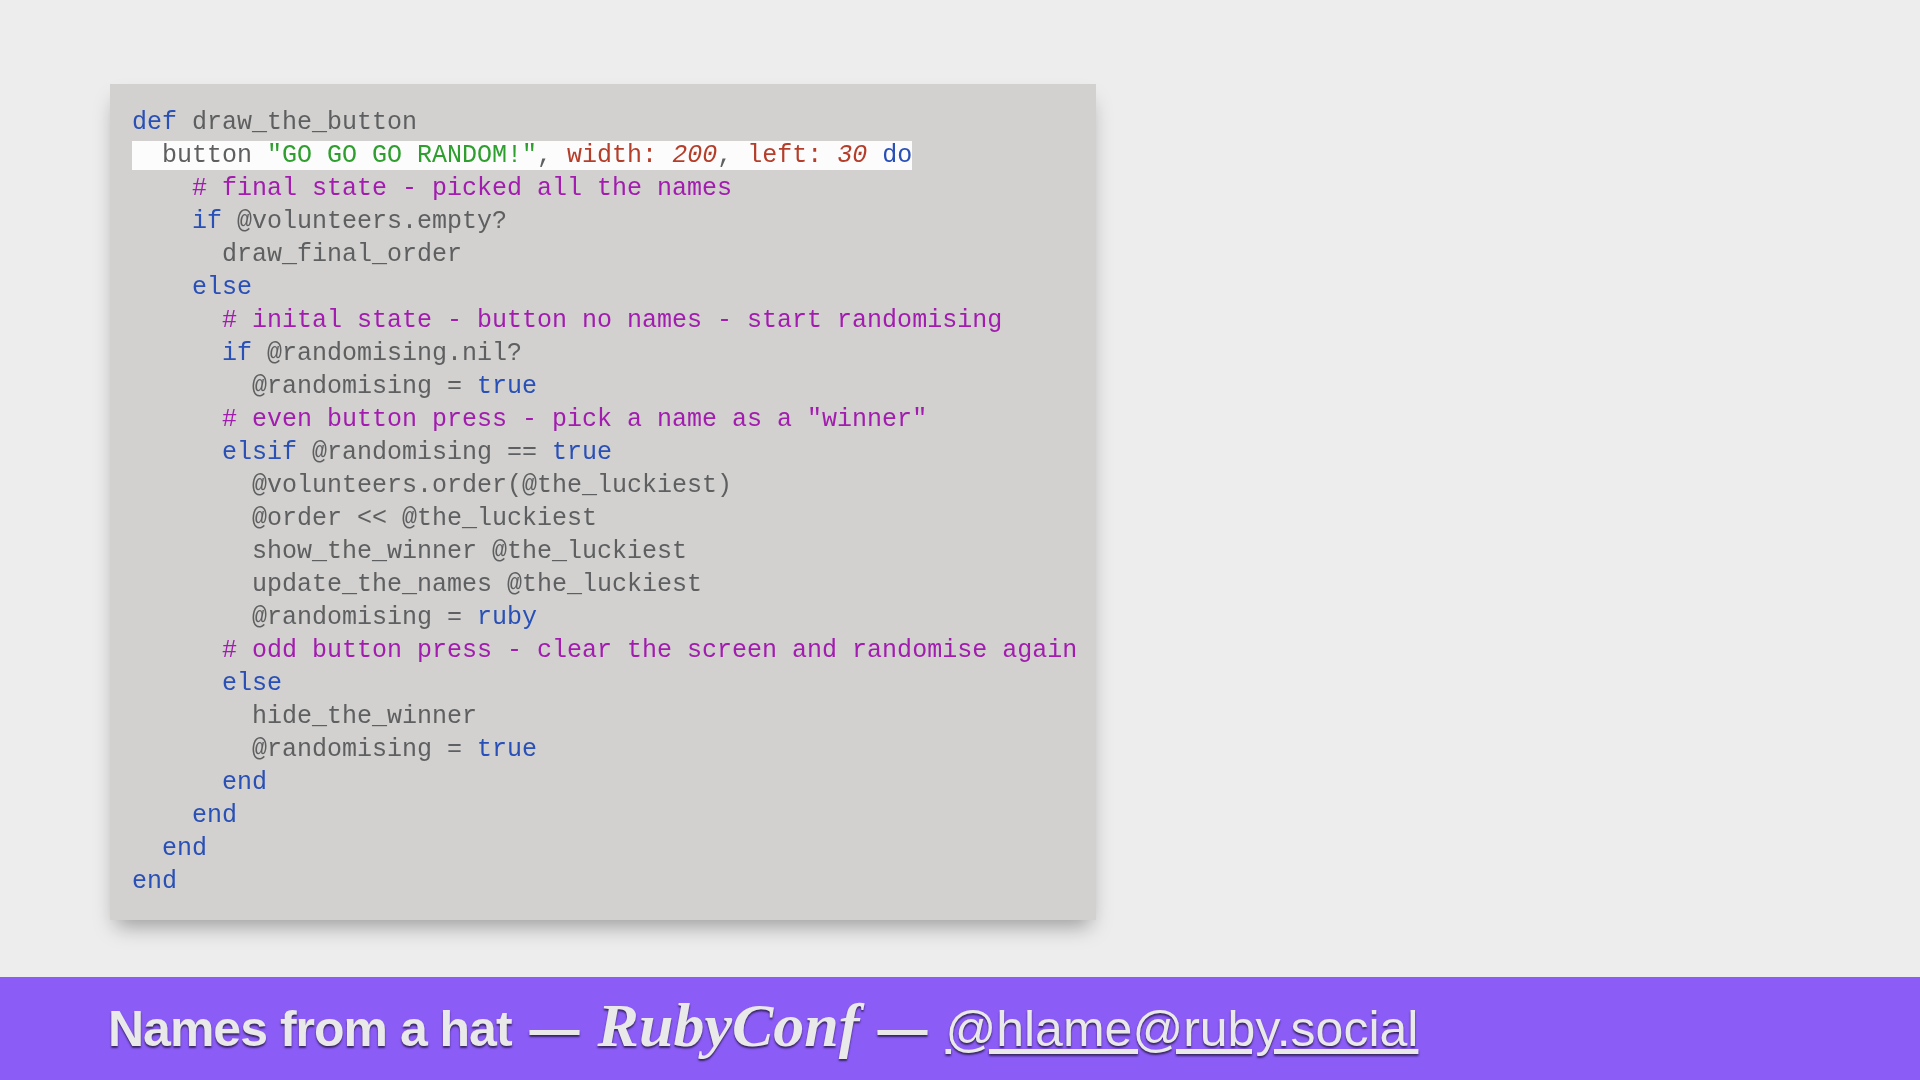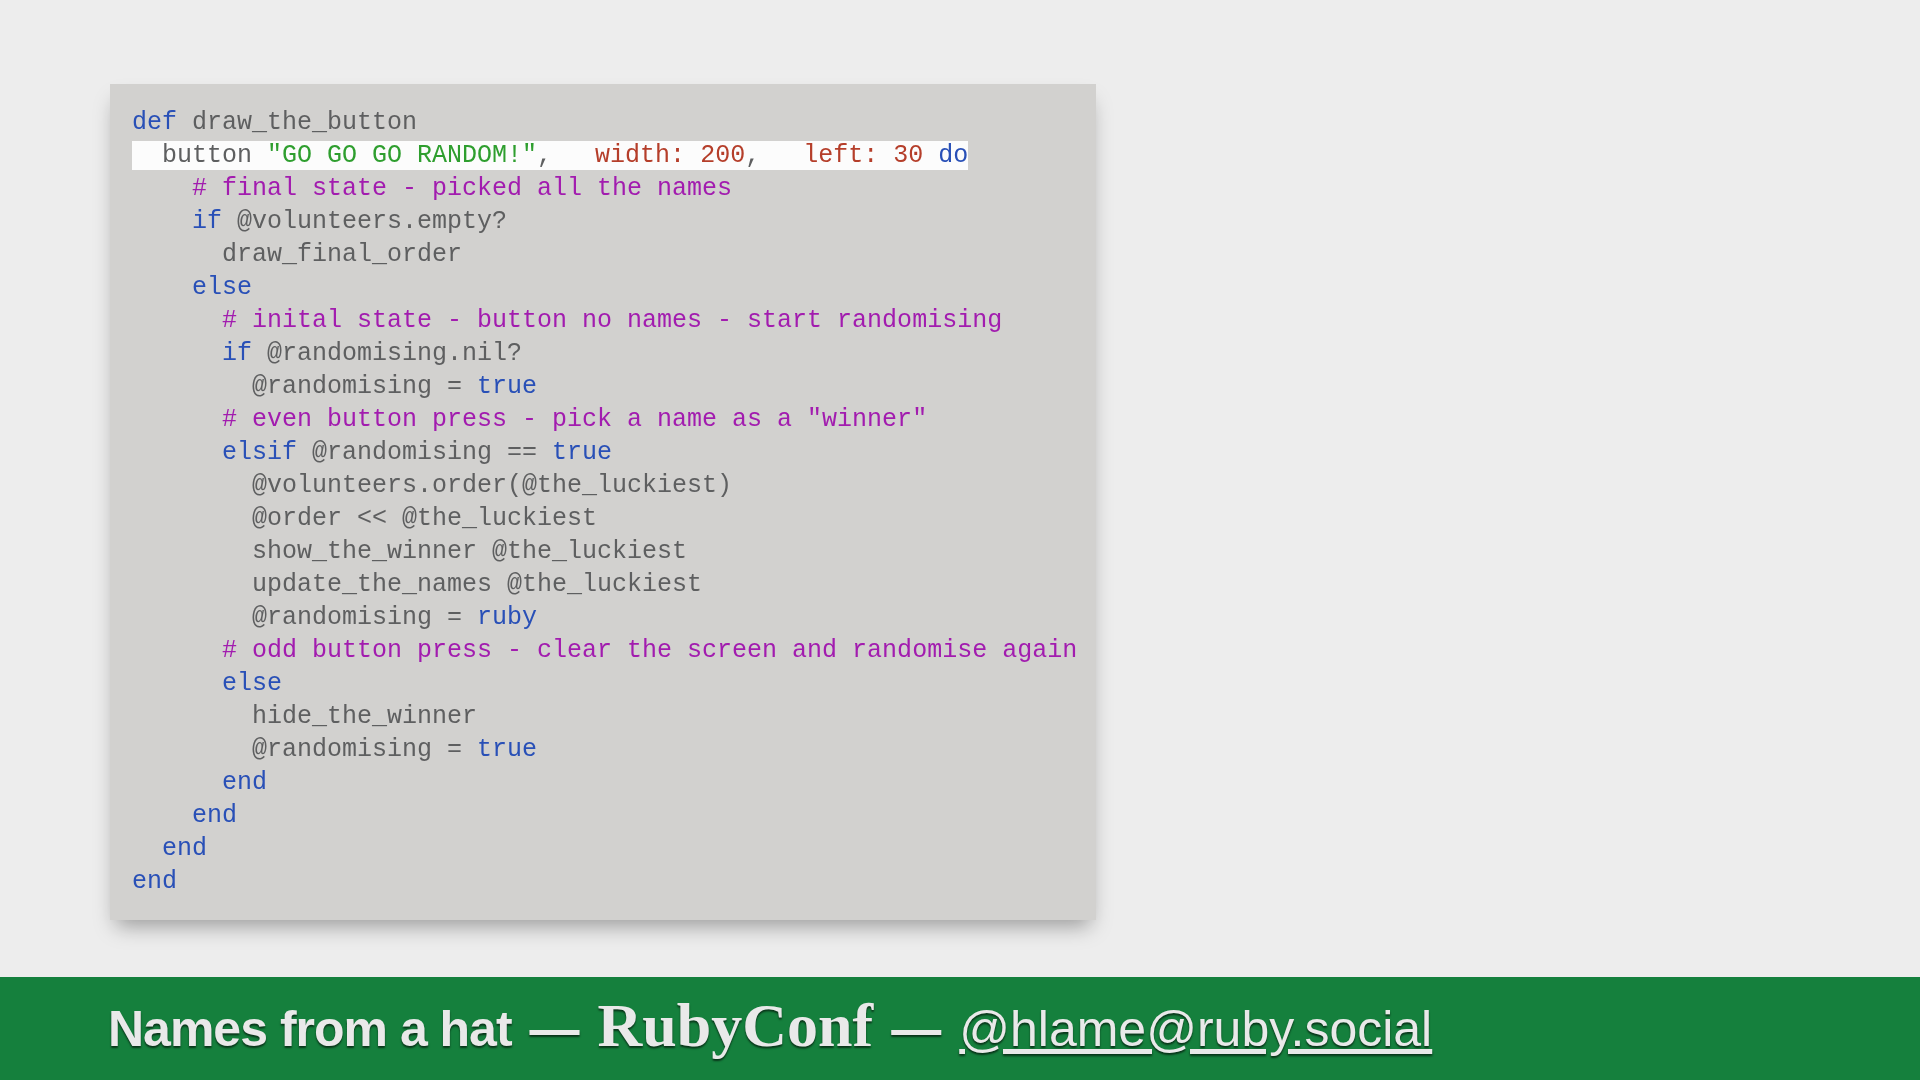--- a/index.html
+++ b/index.html
@@ -24,37 +24,37 @@
     pre {
       font-family: Menlo, Monaco, Consolas, "Courier New", monospace;
       font-size: 25px;
       line-height: 33px;
       white-space: pre;
       color: #5e5f60;
     }
 
     .kw     { color: #2950b7; text-align: center; }    
     .str    { color: #2e9e2e; }    
-    .sym    { color: #b53e2a; margin-left: 28px; }    
-    .num    { color: #b53e2a; }    
+    .sym    { color: #b53e2a; }    
+    .num    { color: #b53e2a; font-style: italic; }    
     .comment{ color: #a21caf; }    
     .punc   { color: #5e5f60; }
 
     .hl {
       background: #fcfcfc;
       display: inline; 
     }
 
     .footer {
       position: absolute;
       bottom: 0;
       left: 0;
       right: 0;
       height: 103px;
-      background: #15803d;
+      background: #8b5cf6;
       display: flex;
       align-items: center;
       padding-left: 108px;
       color: #e9e9e9;
     }
 
     .footer .title {
       font-family: "Arial Narrow", Arial, Helvetica, sans-serif;
       font-stretch: condensed;
       font-weight: 700;
@@ -70,20 +70,21 @@
       font-weight: 700;
       font-size: 50px;
       margin: 0 18px;
       color: #e9e9e9;
       text-shadow: 0 2px 2px rgba(0,0,0,0.6);
     }
 
     .footer .logo {
       font-family: "Brush Script MT", "Segoe Script", cursive;
       font-size: 62px;
+      font-style: italic;
       font-weight: 700;
       color: #e9e9e9;
       text-shadow: 0 2px 2px rgba(0,0,0,0.6);
       margin-top: -6px;
       display: inline-block;
     }
 
     .footer .handle {
       font-family: "Arial Narrow", Arial, Helvetica, sans-serif;
       font-stretch: condensed;

